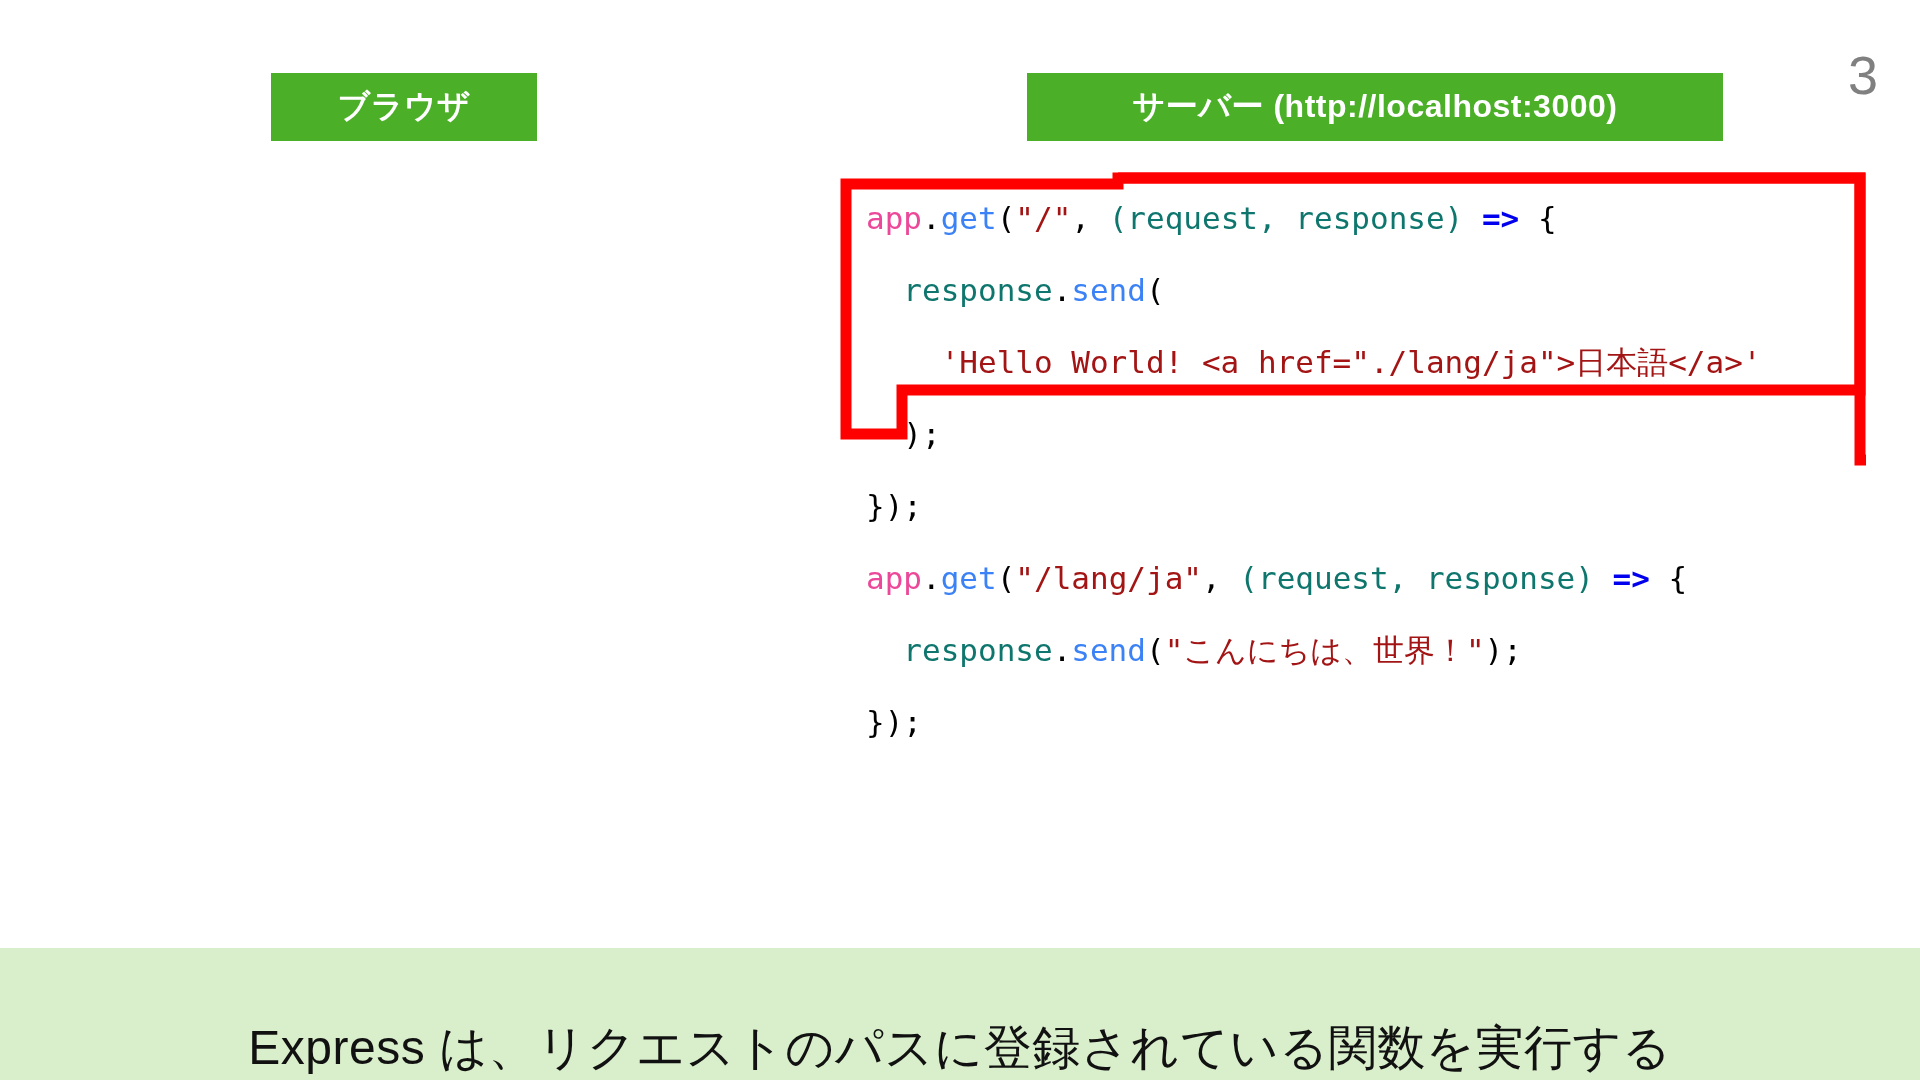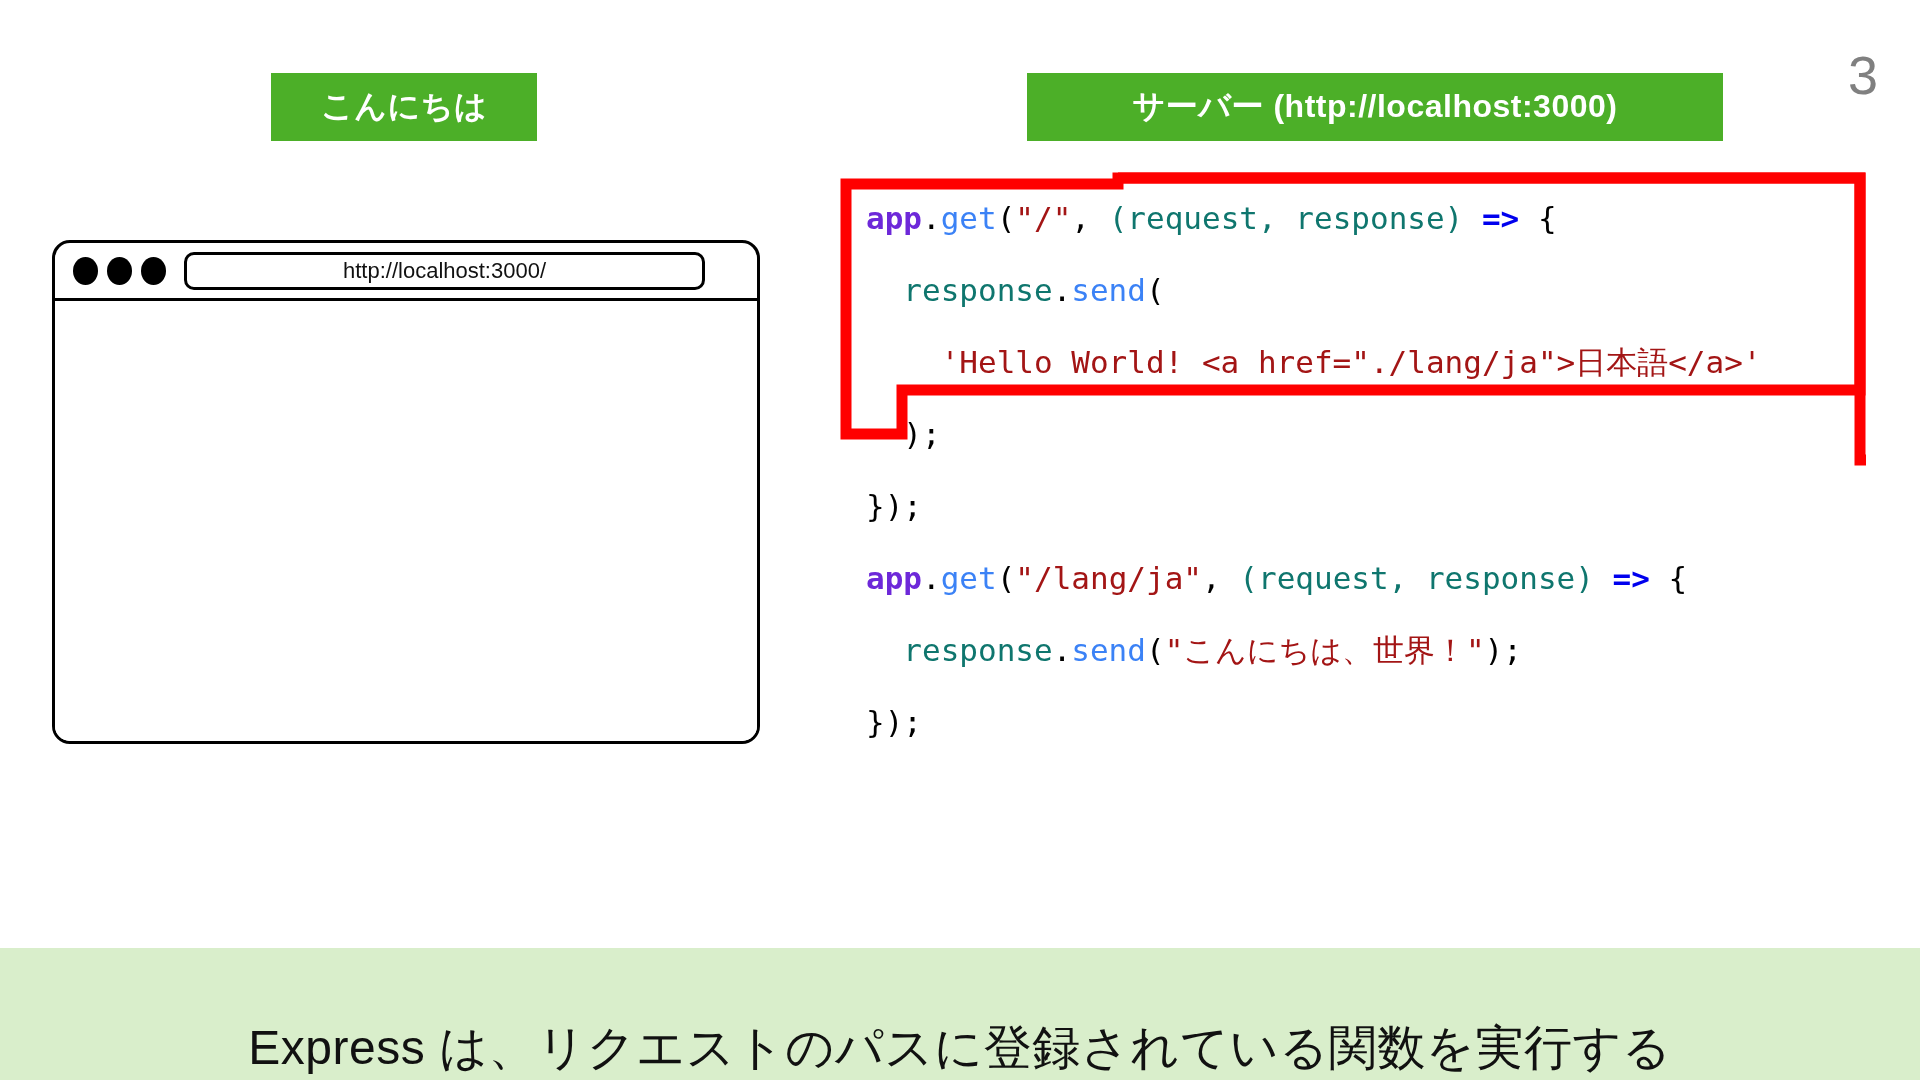--- a/index.html
+++ b/index.html
@@ -127,21 +127,21 @@
     font-size: 31px;
     line-height: 72px;
     white-space: pre;
     color: #000000;
   }
   .code-line { height: 72px; }
   .ind1 { display: inline-block; width: 2ch; }
   .ind2 { display: inline-block; width: 4ch; }
 
   
-  .t-obj  { color: #6d28d9; font-weight: bold; }
+  .t-obj  { color: #ec4899; }
   .t-fn   { color: #3b82f6; }
   .t-str  { color: #a31515; }
   .t-var  { color: #0f766e; }
   .t-arrow{ color: #0000ee; font-weight: bold; }
   .t-punct{ color: #000000; }
 
   
   .red-outline {
     position: absolute;
     left: 840px;
@@ -171,35 +171,22 @@
     letter-spacing: 0.5px;
   }
 </style>
 </head>
 <body>
 
 <div class="slide">
 
   <div class="page-number">3</div>
 
-  <div class="chip chip-browser" style="background: rgb(76, 175, 40);">こんにちは</div>
-
-  <div class="browser">
-    <div class="browser-chrome">
-      <div class="dots">
-        <span class="dot"></span>
-        <span class="dot"></span>
-        <span class="dot"></span>
-      </div>
-      <div class="url-bar">
-        <span class="url-text">http://localhost:3000/</span>
-      </div>
-    </div>
-    <div class="browser-viewport"></div>
-  </div>
+  <div class="chip chip-browser" style="background: rgb(76, 175, 40);">ブラウザ</div>
+
 
   <div class="chip chip-server" style="background: rgb(76, 175, 40);">サーバー (http://localhost:3000)</div>
 
   <div class="code" id="code-block"><div class="code-line"><span class="t-obj">app</span><span class="t-punct">.</span><span class="t-fn">get</span><span class="t-punct">(</span><span class="t-str">"/"</span><span class="t-punct">, </span><span class="t-var">(request, response)</span><span class="t-punct"> </span><span class="t-arrow">=&gt;</span><span class="t-punct"> {</span></div><div class="code-line"><span class="ind1">  </span><span class="t-var">response</span><span class="t-punct">.</span><span class="t-fn">send</span><span class="t-punct">(</span></div><div class="code-line"><span class="ind2">    </span><span class="t-str">'Hello World! &lt;a href="./lang/ja"&gt;日本語&lt;/a&gt;'</span></div><div class="code-line"><span class="ind1">  </span><span class="t-punct">);</span></div><div class="code-line"><span class="t-punct">});</span></div><div class="code-line"><span class="t-obj">app</span><span class="t-punct">.</span><span class="t-fn">get</span><span class="t-punct">(</span><span class="t-str">"/lang/ja"</span><span class="t-punct">, </span><span class="t-var">(request, response)</span><span class="t-punct"> </span><span class="t-arrow">=&gt;</span><span class="t-punct"> {</span></div><div class="code-line"><span class="ind1">  </span><span class="t-var">response</span><span class="t-punct">.</span><span class="t-fn">send</span><span class="t-punct">(</span><span class="t-str">"こんにちは、世界！"</span><span class="t-punct">);</span></div><div class="code-line"><span class="t-punct">});</span></div></div>
 
   <div class="red-outline">
     <svg width="1026" height="294" viewBox="0 0 1026 294" xmlns="http://www.w3.org/2000/svg">
       <polyline id="red-poly" points="278,6 1020,6 1020,288 1026,288" fill="none" stroke="#ff0000" stroke-width="11"></polyline>
       <path id="red-path" d="M 278 6 L 1020 6 L 1020 218 L 1020 218 L 1020 218 L 1020 218" fill="none" stroke="none"></path>
 

